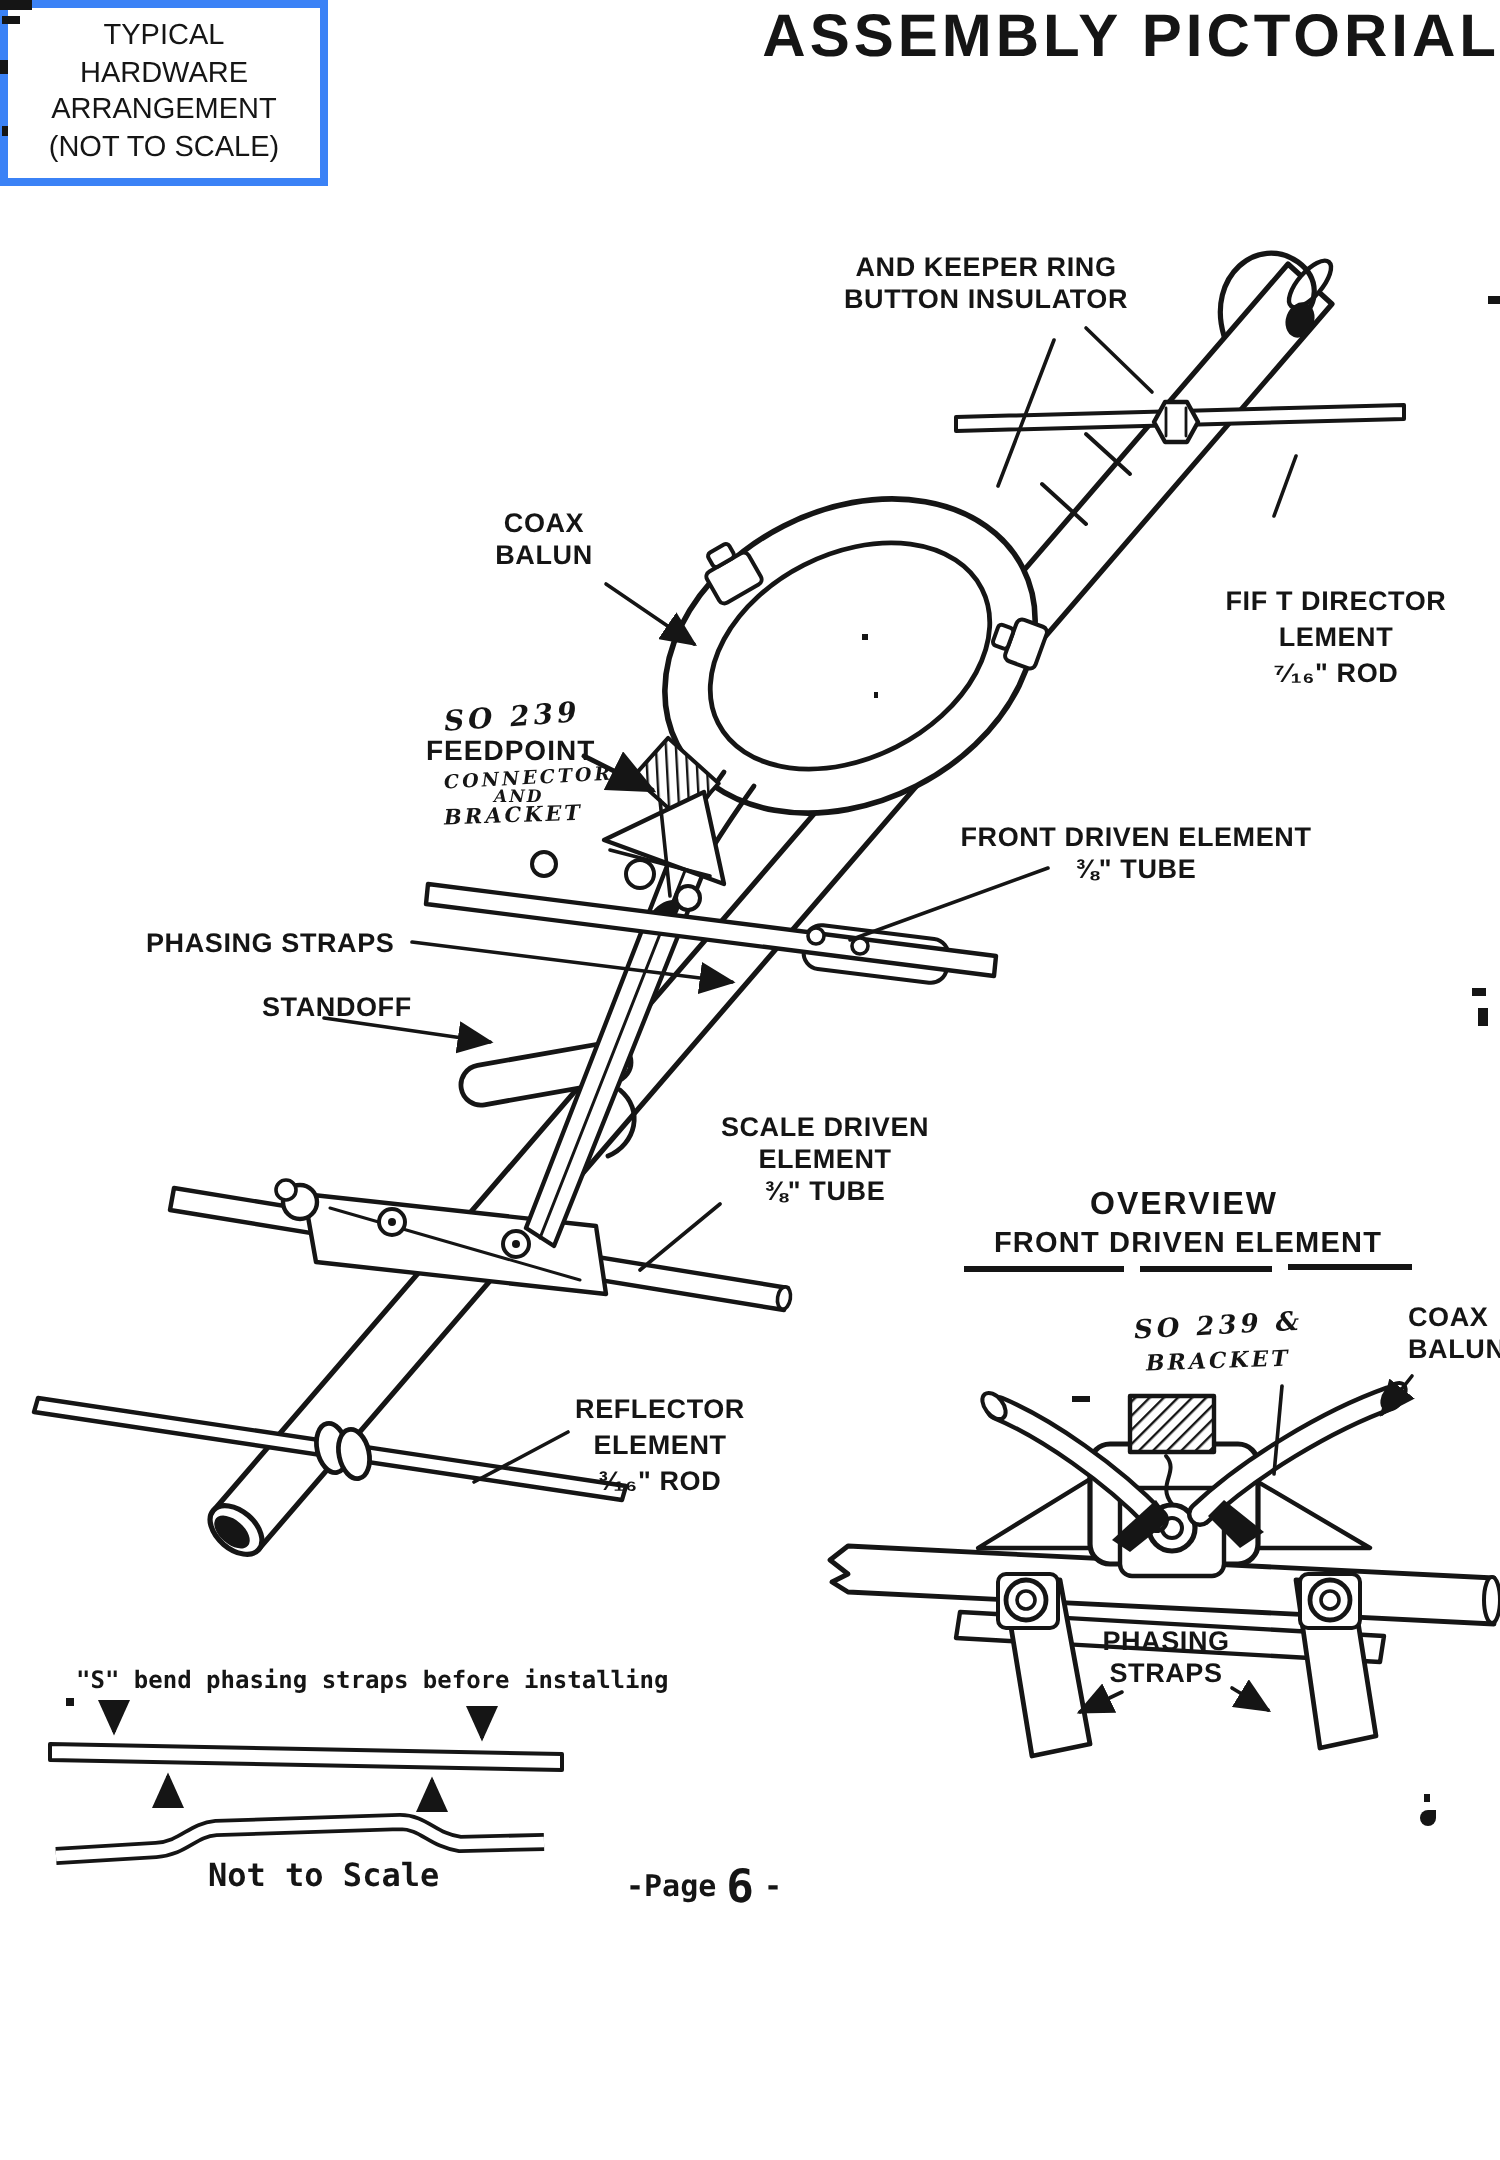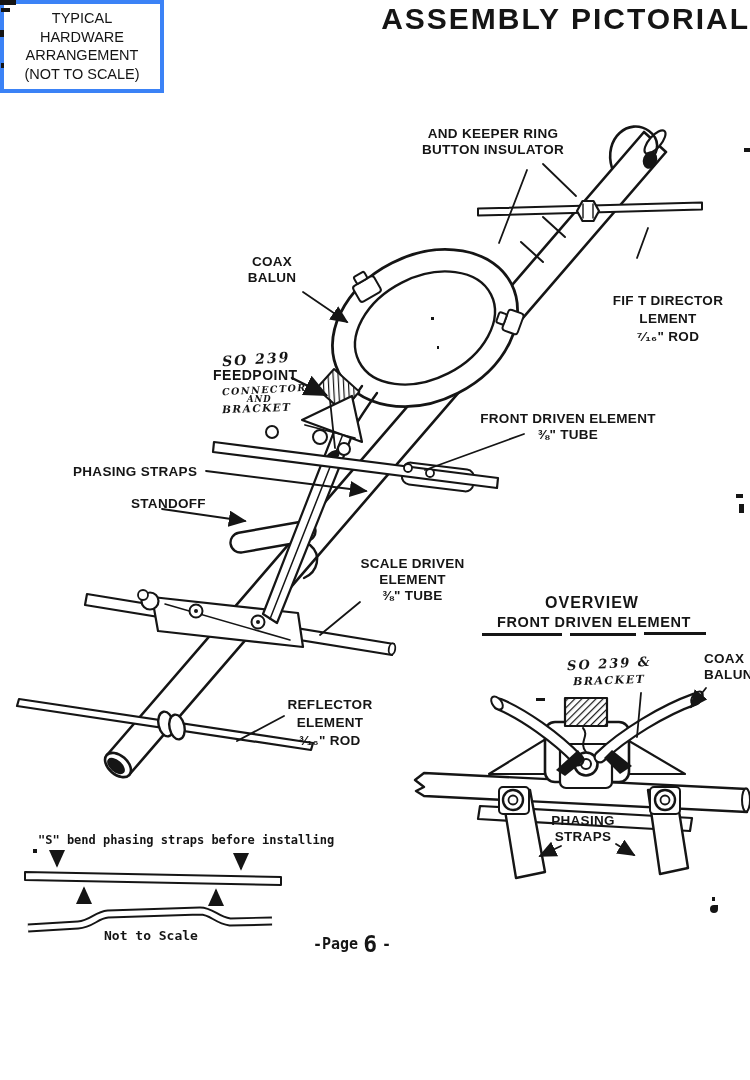--- a/index.html
+++ b/index.html
@@ -267,21 +267,21 @@
   <div>³⁄₁₆" ROD</div>
 </div>
 
 <div class="lbl ctr" style="left:538px;top:813px;width:90px;">
   <div>PHASING</div>
   <div>STRAPS</div>
 </div>
 
 <div class="lbl dotmx" style="left:38px;top:833px;">"S" bend phasing straps before installing</div>
 
-<div class="lbl dotmx" style="left:104px;top:928px;font-size:13px;">Not to Scale</div>
+<div class="lbl dotmx" style="left:104px;top:928px;font-size:16px;">Not to Scale</div>
 
 <div class="lbl dotmx" style="left:313px;top:931px;font-size:15px;">
   <span>-Page</span><span class="pagenum">6</span><span>-</span>
 </div>
 
 <div>
   <div class="speck" style="left:0;top:0;width:16px;height:5px;"></div>
   <div class="speck" style="left:1px;top:8px;width:9px;height:4px;"></div>
   <div class="speck" style="left:0;top:30px;width:4px;height:7px;"></div>
   <div class="speck" style="left:1px;top:63px;width:3px;height:5px;"></div>

